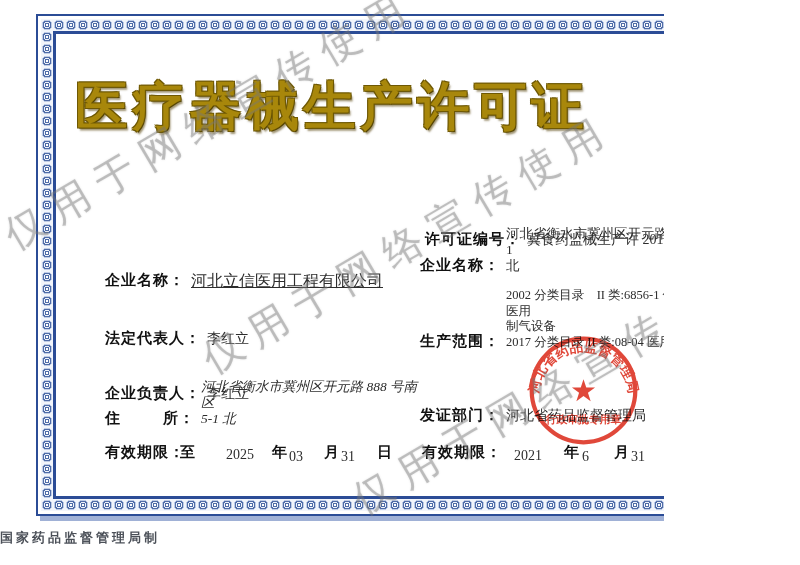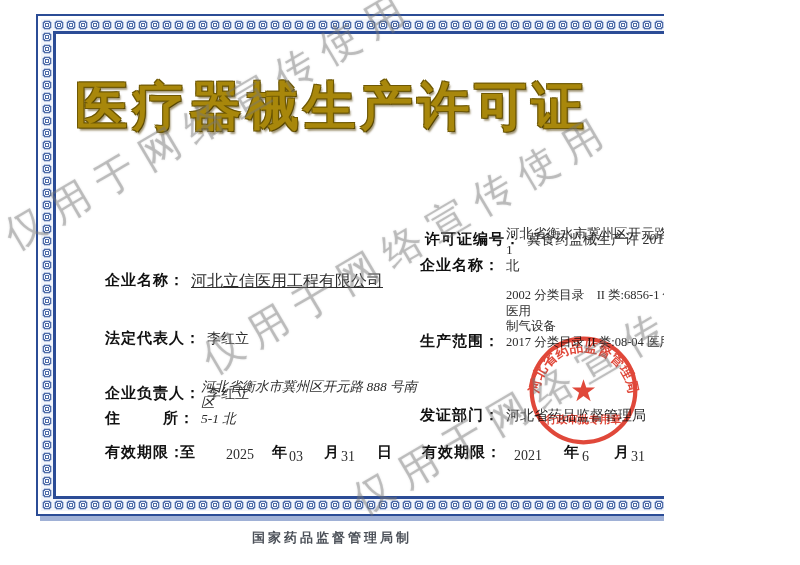--- a/index.html
+++ b/index.html
@@ -60,21 +60,21 @@
     text-shadow:0 0 2px rgba(118,118,118,.22);
     transform:rotate(-30.5deg);transform-origin:0 50%;
     font-family:"DejaVu Sans",sans-serif;line-height:40px;
   }
   .wm.a{left:8px;top:218px;}
   .wm.b{left:206px;top:342px;}
   .wm.c{left:356px;top:483px;}
 
   
   .footer{
-    position:absolute;left:0;top:529px;width:100%;text-align:center;
+    position:absolute;left:0;top:529px;width:100%;text-align:left;
     font-size:13px;font-weight:bold;letter-spacing:3px;color:#4b5058;
   }
 </style>
 </head>
 <body>
 
 <div class="page">
 
   <div class="cert-frame">
     <div class="band-layer">

